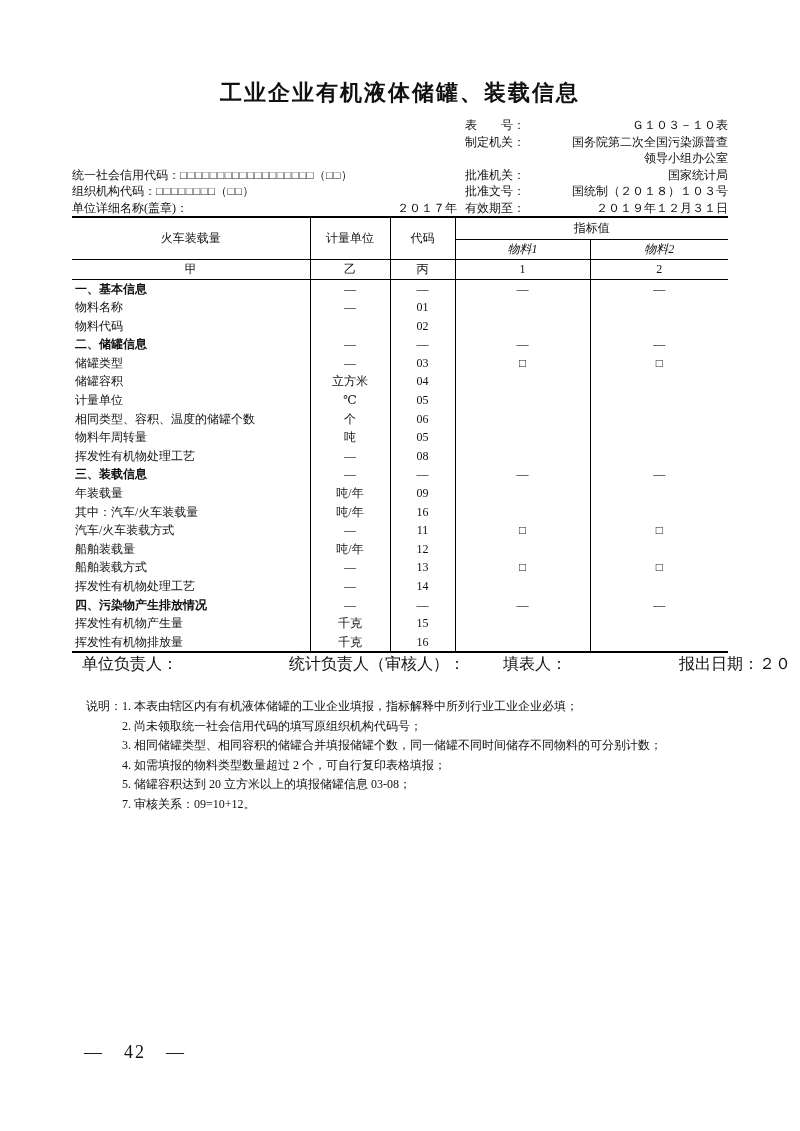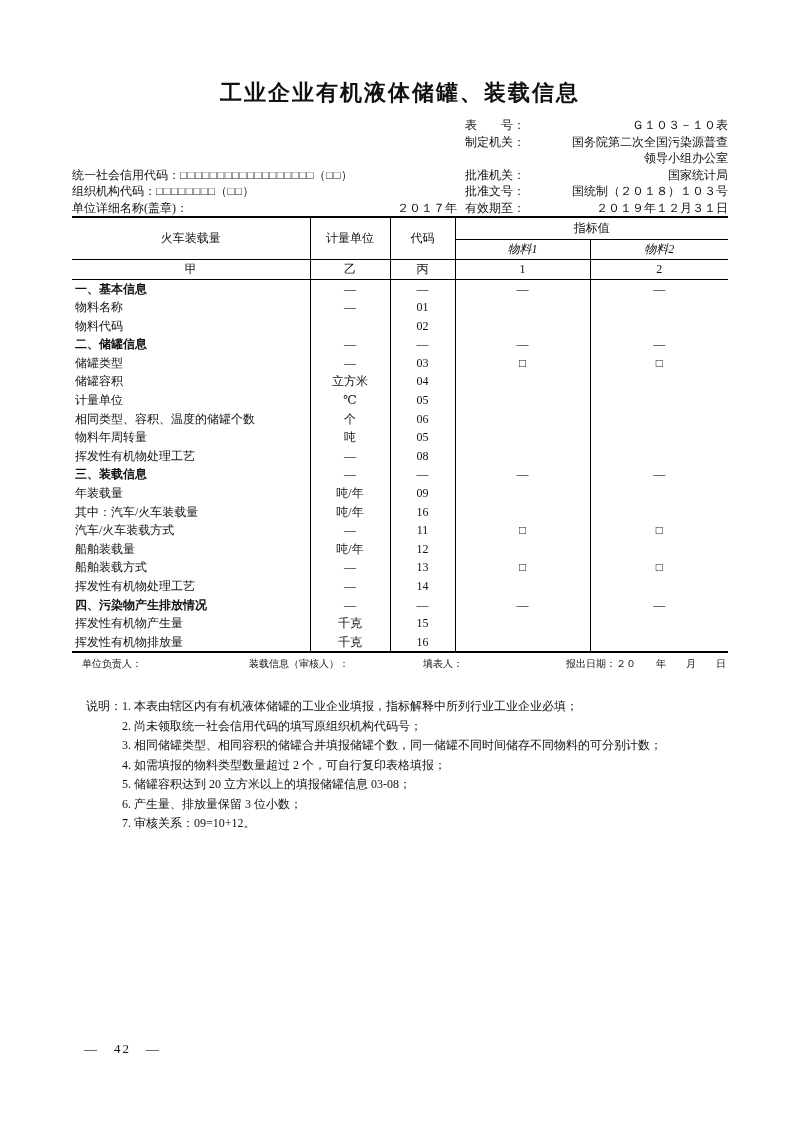--- a/index.html
+++ b/index.html
@@ -48,34 +48,34 @@
   .indent-0 { padding-left:3px; }
   .indent-1 { padding-left:17px; }
   .indent-2 { padding-left:31px; }
   .indent-3 { padding-left:84px; }
   .chk { font-size:12px; }
 
   
   .signature {
     width:656px; margin:0 0 0 72px; padding-left:10px;
     display:grid; grid-template-columns:167px 174px 136px 1fr;
-    font-size:10px; line-height:21px; white-space:nowrap;
+    font-size:16px; line-height:21px; white-space:nowrap;gap:40px;
   }
   .signature .right { text-align:right; padding-right:2px; }
 
   
   .notes { margin:23px 72px 0 82px; font-size:12px; }
   .notes-flex { display:flex; }
   .notes-label { flex:0 0 40px; line-height:19.5px;text-align:right; }
   .notes-list { flex:1; }
   .note-item { line-height:19.5px; white-space:nowrap; }
 
   .page-number {
     position:absolute; left:84px; top:1040px;
-    font-size:13px; letter-spacing:2px;
+    font-size:18px; letter-spacing:2px;
   }
 </style>
 </head>
 <body>
 
 <div class="page">
 
   <h1 class="doc-title">工业企业有机液体储罐、装载信息</h1>
 
   <div class="meta">
@@ -286,35 +286,34 @@
           <td class="c-center">千克</td>
           <td class="c-center">16</td>
           <td class="c-center chk"></td>
           <td class="c-center chk"></td>
         </tr>
       </tbody>
   </table>
 
   <div class="signature">
     <span>单位负责人：</span>
-    <span>装载信息（审核人）：</span>
+    <span>统计负责人（审核人）：</span>
     <span>填表人：</span>
     <span class="right">报出日期：２０　　年　　月　　日</span>
   </div>
 
   <div class="notes">
     <div class="notes-flex">
       <span class="notes-label">说明：</span>
       <div class="notes-list" id="notes-list">
           <div class="note-item">1. 本表由辖区内有有机液体储罐的工业企业填报，指标解释中所列行业工业企业必填；</div>
           <div class="note-item">2. 尚未领取统一社会信用代码的填写原组织机构代码号；</div>
           <div class="note-item">3. 相同储罐类型、相同容积的储罐合并填报储罐个数，同一储罐不同时间储存不同物料的可分别计数；</div>
           <div class="note-item">4. 如需填报的物料类型数量超过 2 个，可自行复印表格填报；</div>
           <div class="note-item">5. 储罐容积达到 20 立方米以上的填报储罐信息 03-08；</div>
-          <div class="note-item">6. 产生量、排放量保留 3 位小数；</div>
           <div class="note-item">7. 审核关系：09=10+12。</div>
         </div>
     </div>
   </div>
 
   <div class="page-number">—　42　—</div>
 
 </div>
 
 </body></html>

